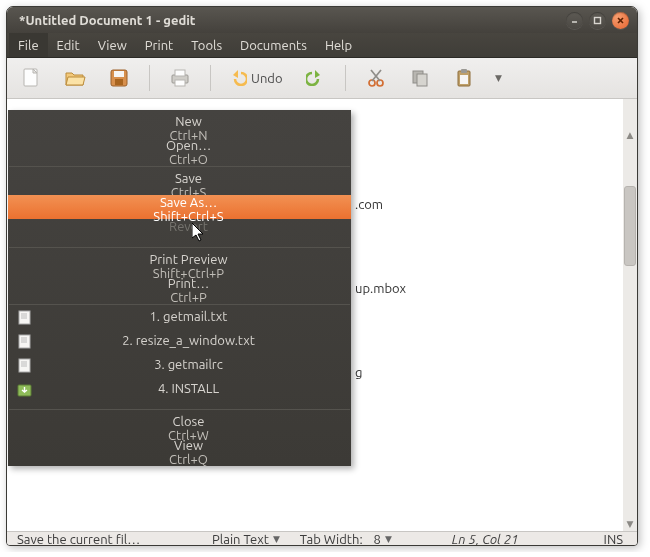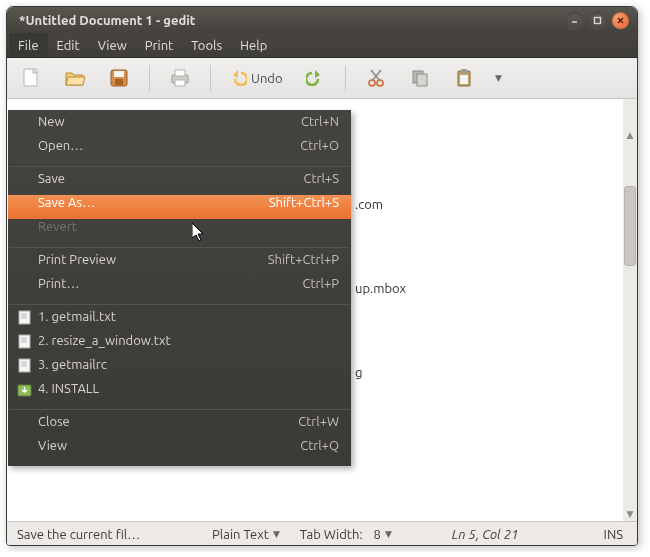--- a/index.html
+++ b/index.html
@@ -13,25 +13,25 @@
 .tb-btn.close { background:radial-gradient(circle at 30% 30%,#f59d6f,#e86530); }
 .tb-btn svg { display:block; }
 .menubar { height:25px; background:linear-gradient(#48453f,#3f3d38); display:flex; align-items:stretch; color:#e0ddd7; padding:0 2px; border-bottom:1px solid #2b2a26; }
 .menubar .mitem { padding:0 9px; display:flex; align-items:center; cursor:pointer; }
 .menubar .mitem.open { background:#3a3833; }
 .toolbar { height:41px; background:linear-gradient(#f0efee,#e5e3e1); border-bottom:1px solid #c8c6c3; display:flex; align-items:center; padding:0 6px; gap:8px; }
 .tbtn { width:36px; height:32px; display:flex; align-items:center; justify-content:center; border-radius:3px; }
 .tsep { width:1px; height:26px; background:#c8c6c3; margin:0 4px; }
 .tbtn.withtext { width:auto; padding:0 6px; gap:4px; color:#4c4c4c; }
 .editor { flex:1; background:#fff; position:relative; color:#333; font-family:"DejaVu Sans Mono","Courier New",monospace; font-size:13px; padding:6px 8px; white-space:pre; overflow:hidden; }
-.statusbar { height:24px; background:#ece9e6; border-top:1px solid #c8c6c3; display:flex; align-items:center; color:#3c3c3c; font-size:13px; }
+.statusbar { height:14px; background:#ece9e6; border-top:1px solid #c8c6c3; display:flex; align-items:center; color:#3c3c3c; font-size:13px; }
 .statusbar .cell { padding:0 10px; display:flex; align-items:center; gap:4px; border-right:0px solid #d6d3d0; height:100%; }
 .statusbar .cell .tri { font-size:9px; color:#666; }
 .filemenu { position:absolute; top:52px; left:1px; width:343px; background:linear-gradient(#454340,#3c3a36); box-shadow: 3px 3px 6px rgba(0,0,0,0.3); color:#d7d4cf; padding:4px 0; z-index:50; }
-.filemenu .row { display:flex; align-items:flex-start; height:24px; padding:0 12px 0 30px; position:relative; }
+.filemenu .row { display:flex; align-items:center; height:24px; padding:0 12px 0 30px; position:relative;flex-direction:column; }
 .filemenu .row.disabled { color:#75736e; }
 .filemenu .row .lbl { flex:1; }
 .filemenu .row .accel { color:#c0bdb7; }
 .filemenu .row.disabled .accel { color:#75736e; }
 .filemenu .row.hover { background:linear-gradient(#f29153,#eb7130); color:#fff; }
 .filemenu .row.hover .accel { color:#fff; }
 .filemenu .sep { height:1px; background:#2d2b28; margin:4px 1px; border-bottom:1px solid #55534e; }
 .filemenu .ricon { position:absolute; left:8px; width:16px; height:16px; display:flex; align-items:center; justify-content:center; }
 .cursor { position:absolute; left:185px; top:165px; z-index:60; }
 .scrollbar { position:absolute; right:0; top:0; bottom:0; width:14px; background:#eceae7; }
@@ -77,20 +77,23 @@
     <div class="mitem">
           <span>View</span>
         </div>
     <div class="mitem">
           <span>Print</span>
         </div>
     <div class="mitem">
           <span>Tools</span>
         </div>
     <div class="mitem">
+          <span>Documents</span>
+        </div>
+    <div class="mitem">
           <span>Help</span>
         </div>
   </div>
 
   <div class="content-area">
 
     <div class="toolbar">
       <div class="tbtn">
         <svg width="20" height="22">
               <rect x="3" y="2" width="13" height="17" rx="1" fill="#fdfdfd" stroke="#b7b5b1"></rect>

